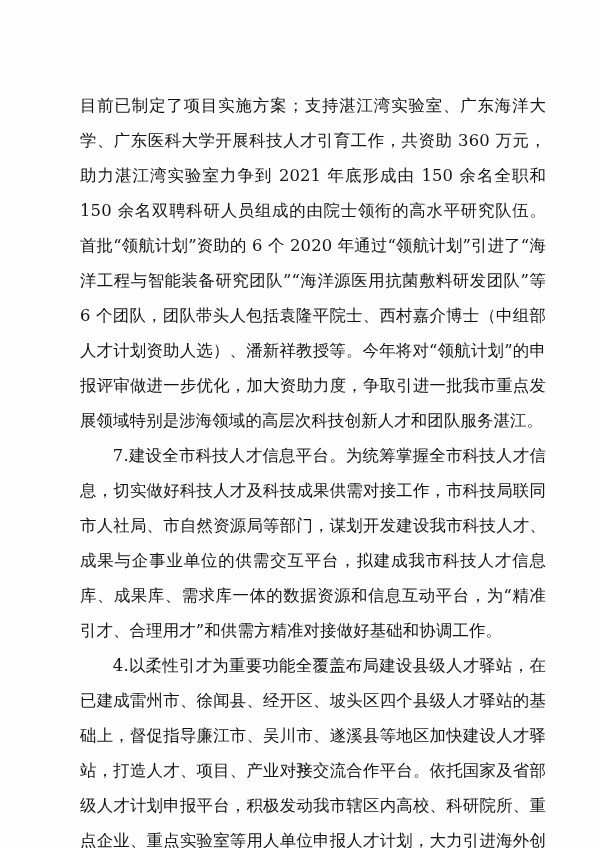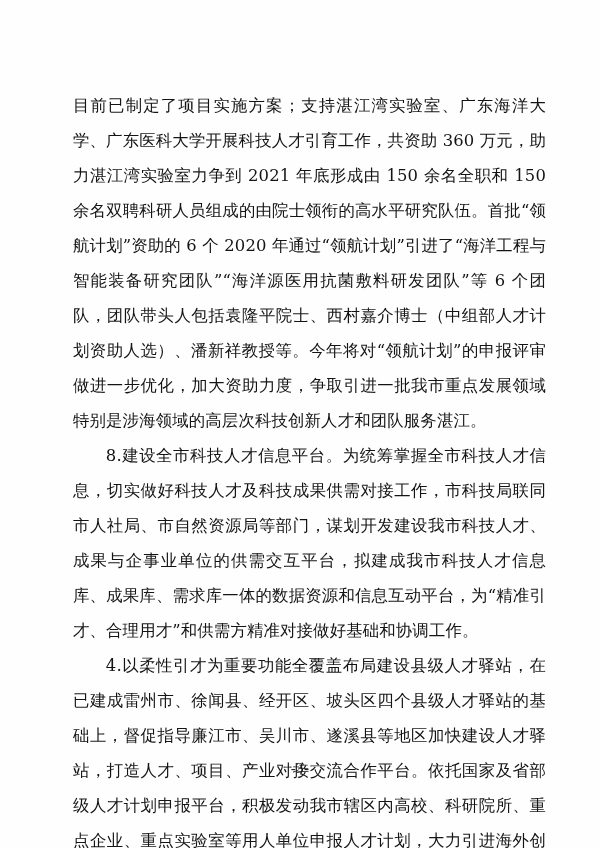--- a/index.html
+++ b/index.html
@@ -27,21 +27,21 @@
   }
 
   .body-text {
     position: absolute;
     left: 66px;
     top: 88px;
     width: 480px;
   }
 
   .para {
-    margin: 0 0 0 7px;
+    margin: 0 0 0 14px;
     font-size: 16.4px;
     line-height: 35px;
     text-align: justify;
     text-justify: inter-ideograph;
     letter-spacing: 0.15px;
     color: #141414;
     font-family: "DejaVu Serif", "Liberation Serif", serif;
   }
 
   .para.indent {
@@ -60,19 +60,19 @@
     letter-spacing: 0.3px;
   }
 </style>
 </head>
 <body>
 
 <div class="page">
 
   <div class="body-text">
     <p class="para">目前已制定了项目实施方案；支持湛江湾实验室、广东海洋大学、广东医科大学开展科技人才引育工作，共资助 360 万元，助力湛江湾实验室力争到 2021 年底形成由 150 余名全职和 150 余名双聘科研人员组成的由院士领衔的高水平研究队伍。首批“领航计划”资助的 6 个 2020 年通过“领航计划”引进了“海洋工程与智能装备研究团队”“海洋源医用抗菌敷料研发团队”等 6 个团队，团队带头人包括袁隆平院士、西村嘉介博士（中组部人才计划资助人选）、潘新祥教授等。今年将对“领航计划”的申报评审做进一步优化，加大资助力度，争取引进一批我市重点发展领域特别是涉海领域的高层次科技创新人才和团队服务湛江。</p>
-    <p class="para indent">8.建设全市科技人才信息平台。为统筹掌握全市科技人才信息，切实做好科技人才及科技成果供需对接工作，市科技局联同市人社局、市自然资源局等部门，谋划开发建设我市科技人才、成果与企事业单位的供需交互平台，拟建成我市科技人才信息库、成果库、需求库一体的数据资源和信息互动平台，为“精准引才、合理用才”和供需方精准对接做好基础和协调工作。</p>
+    <p class="para indent">7.建设全市科技人才信息平台。为统筹掌握全市科技人才信息，切实做好科技人才及科技成果供需对接工作，市科技局联同市人社局、市自然资源局等部门，谋划开发建设我市科技人才、成果与企事业单位的供需交互平台，拟建成我市科技人才信息库、成果库、需求库一体的数据资源和信息互动平台，为“精准引才、合理用才”和供需方精准对接做好基础和协调工作。</p>
     <p class="para indent">4.以柔性引才为重要功能全覆盖布局建设县级人才驿站，在已建成雷州市、徐闻县、经开区、坡头区四个县级人才驿站的基础上，督促指导廉江市、吴川市、遂溪县等地区加快建设人才驿站，打造人才、项目、产业对接交流合作平台。依托国家及省部级人才计划申报平台，积极发动我市辖区内高校、科研院所、重点企业、重点实验室等用人单位申报人才计划，大力引进海外创新创业高层次人才。参照先进地</p>
   </div>
 
   <div class="page-number">-3-</div>
 
 </div>
 
 </body></html>

